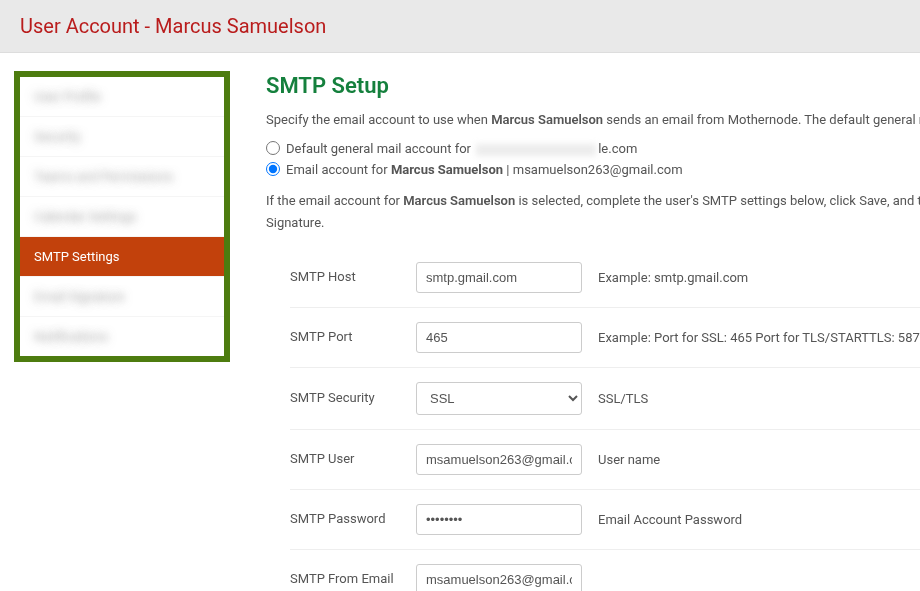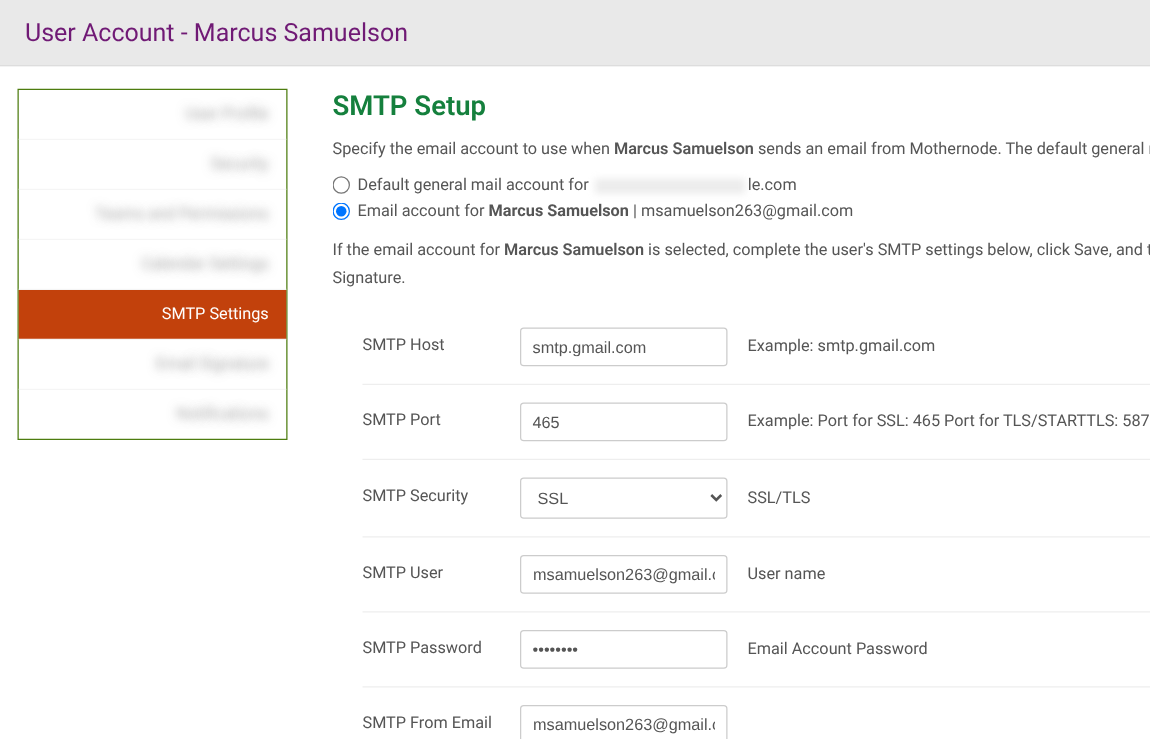--- a/index.html
+++ b/index.html
@@ -14,35 +14,34 @@
       background: #fff;
     }
     .header-bar {
       background: #e9e9e9;
       padding: 14px 20px;
       border-bottom: 1px solid #ddd;
     }
     .header-bar h1 {
       font-size: 20px;
       font-weight: 400;
-      color: #701a75;
+      color: #b91c1c;
     }
     .content-wrap {
       display: flex;
       padding: 10px 0 0 0;
     }
     .sidebar {
       width: 230px;
       flex-shrink: 0;
       padding: 8px 0 0 14px;
     }
     .sidebar-panel {
-      border: 1px solid #4d7c0f;
+      border: 6px solid #4d7c0f;
       background: #fff;
-      text-align: right;
     }
     .sidebar-item {
       padding: 12px 14px;
       font-size: 13px;
       color: #777;
       cursor: pointer;
       border-bottom: 1px solid #f5f5f5;
     }
     .sidebar-item:last-child {
       border-bottom: none;

